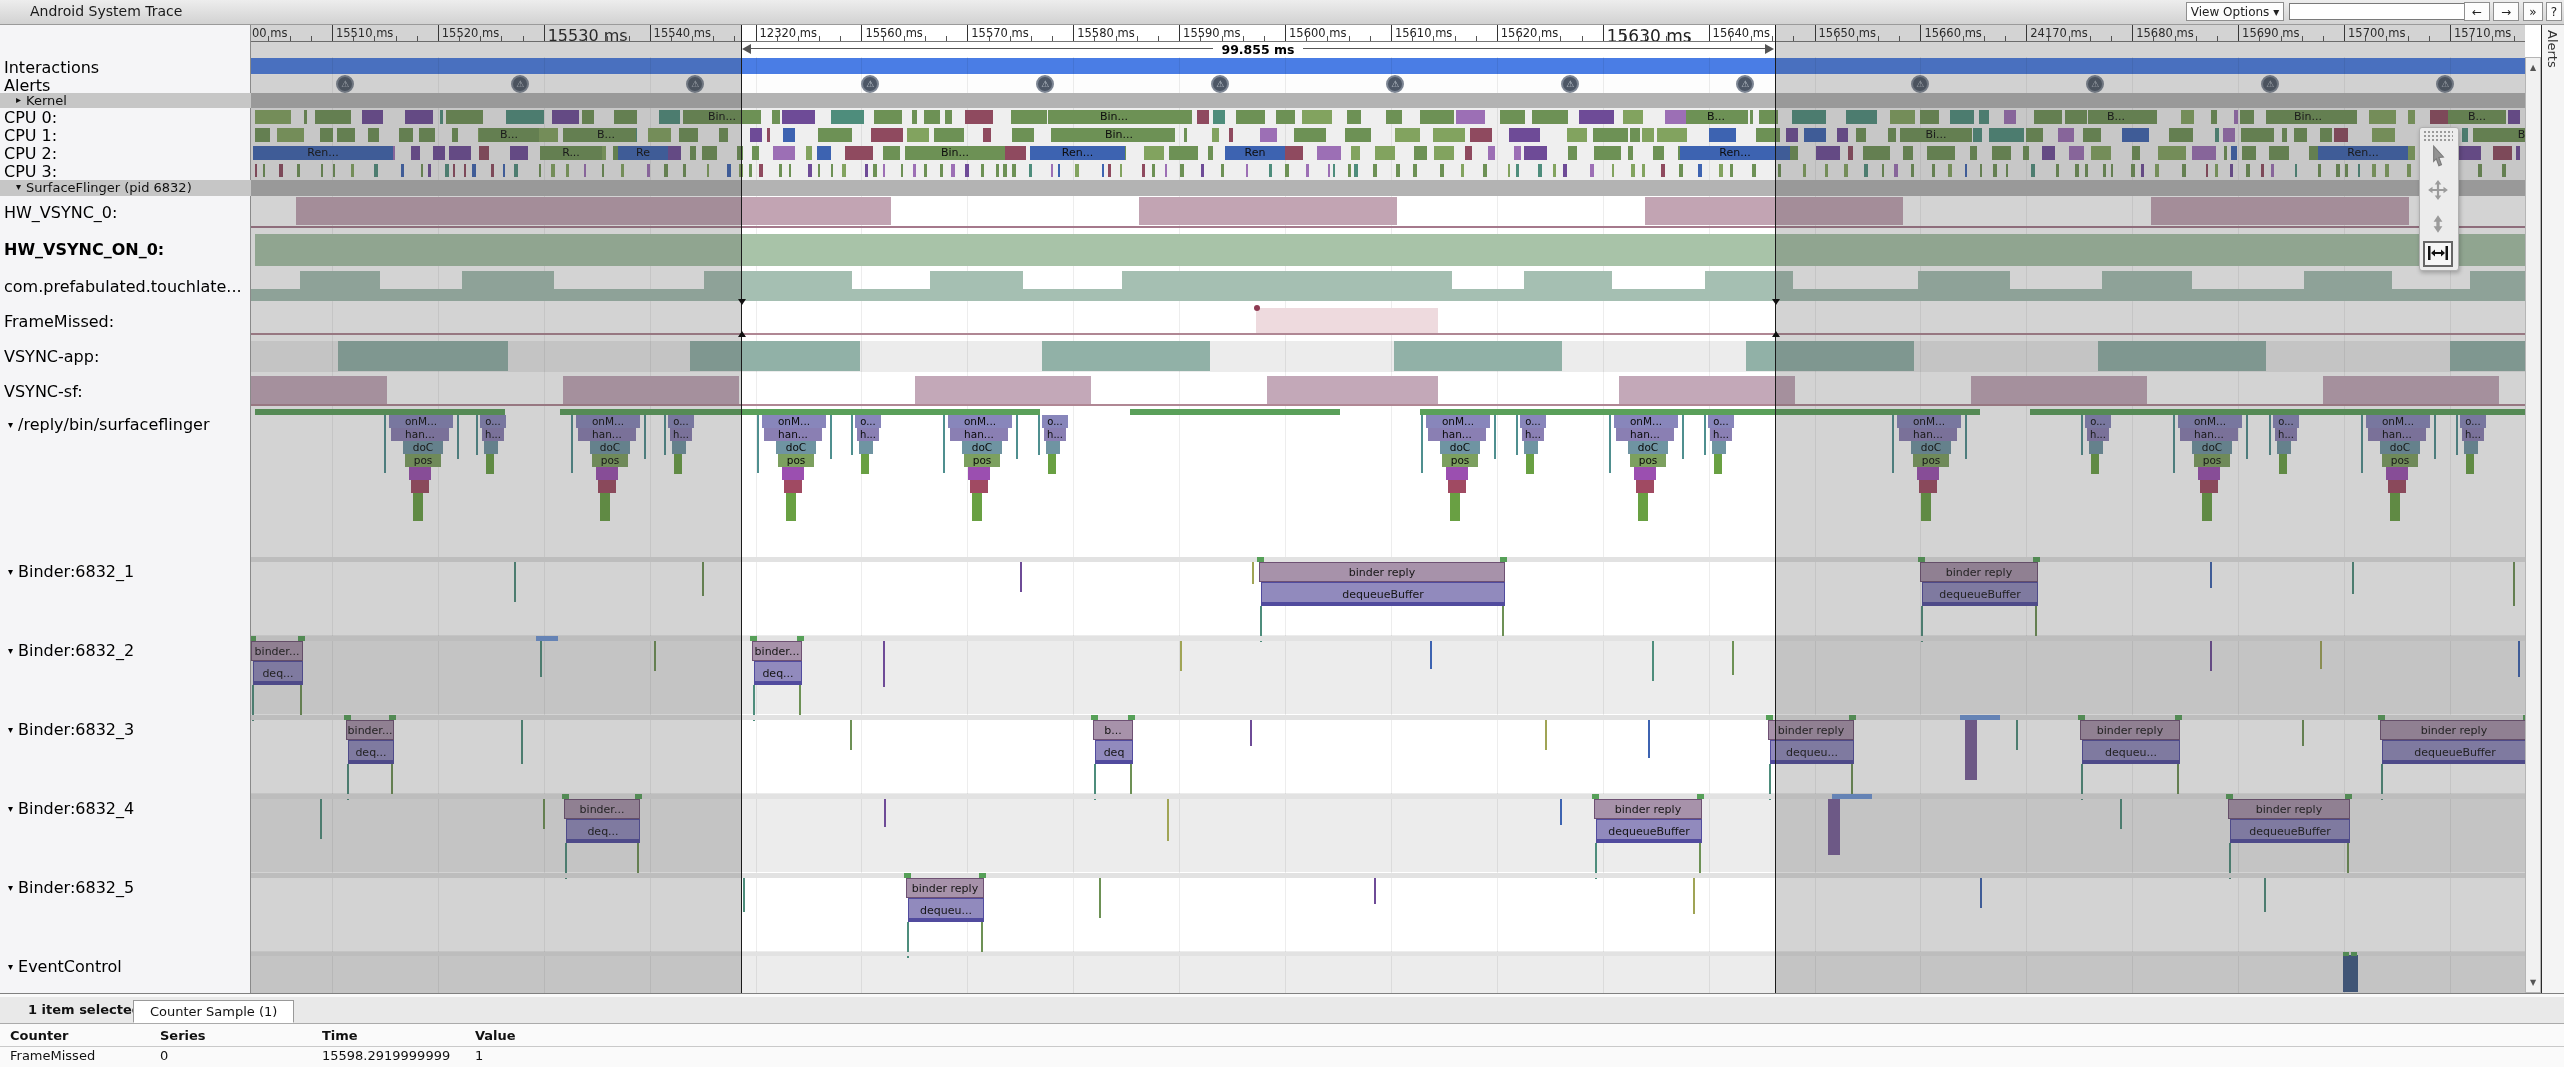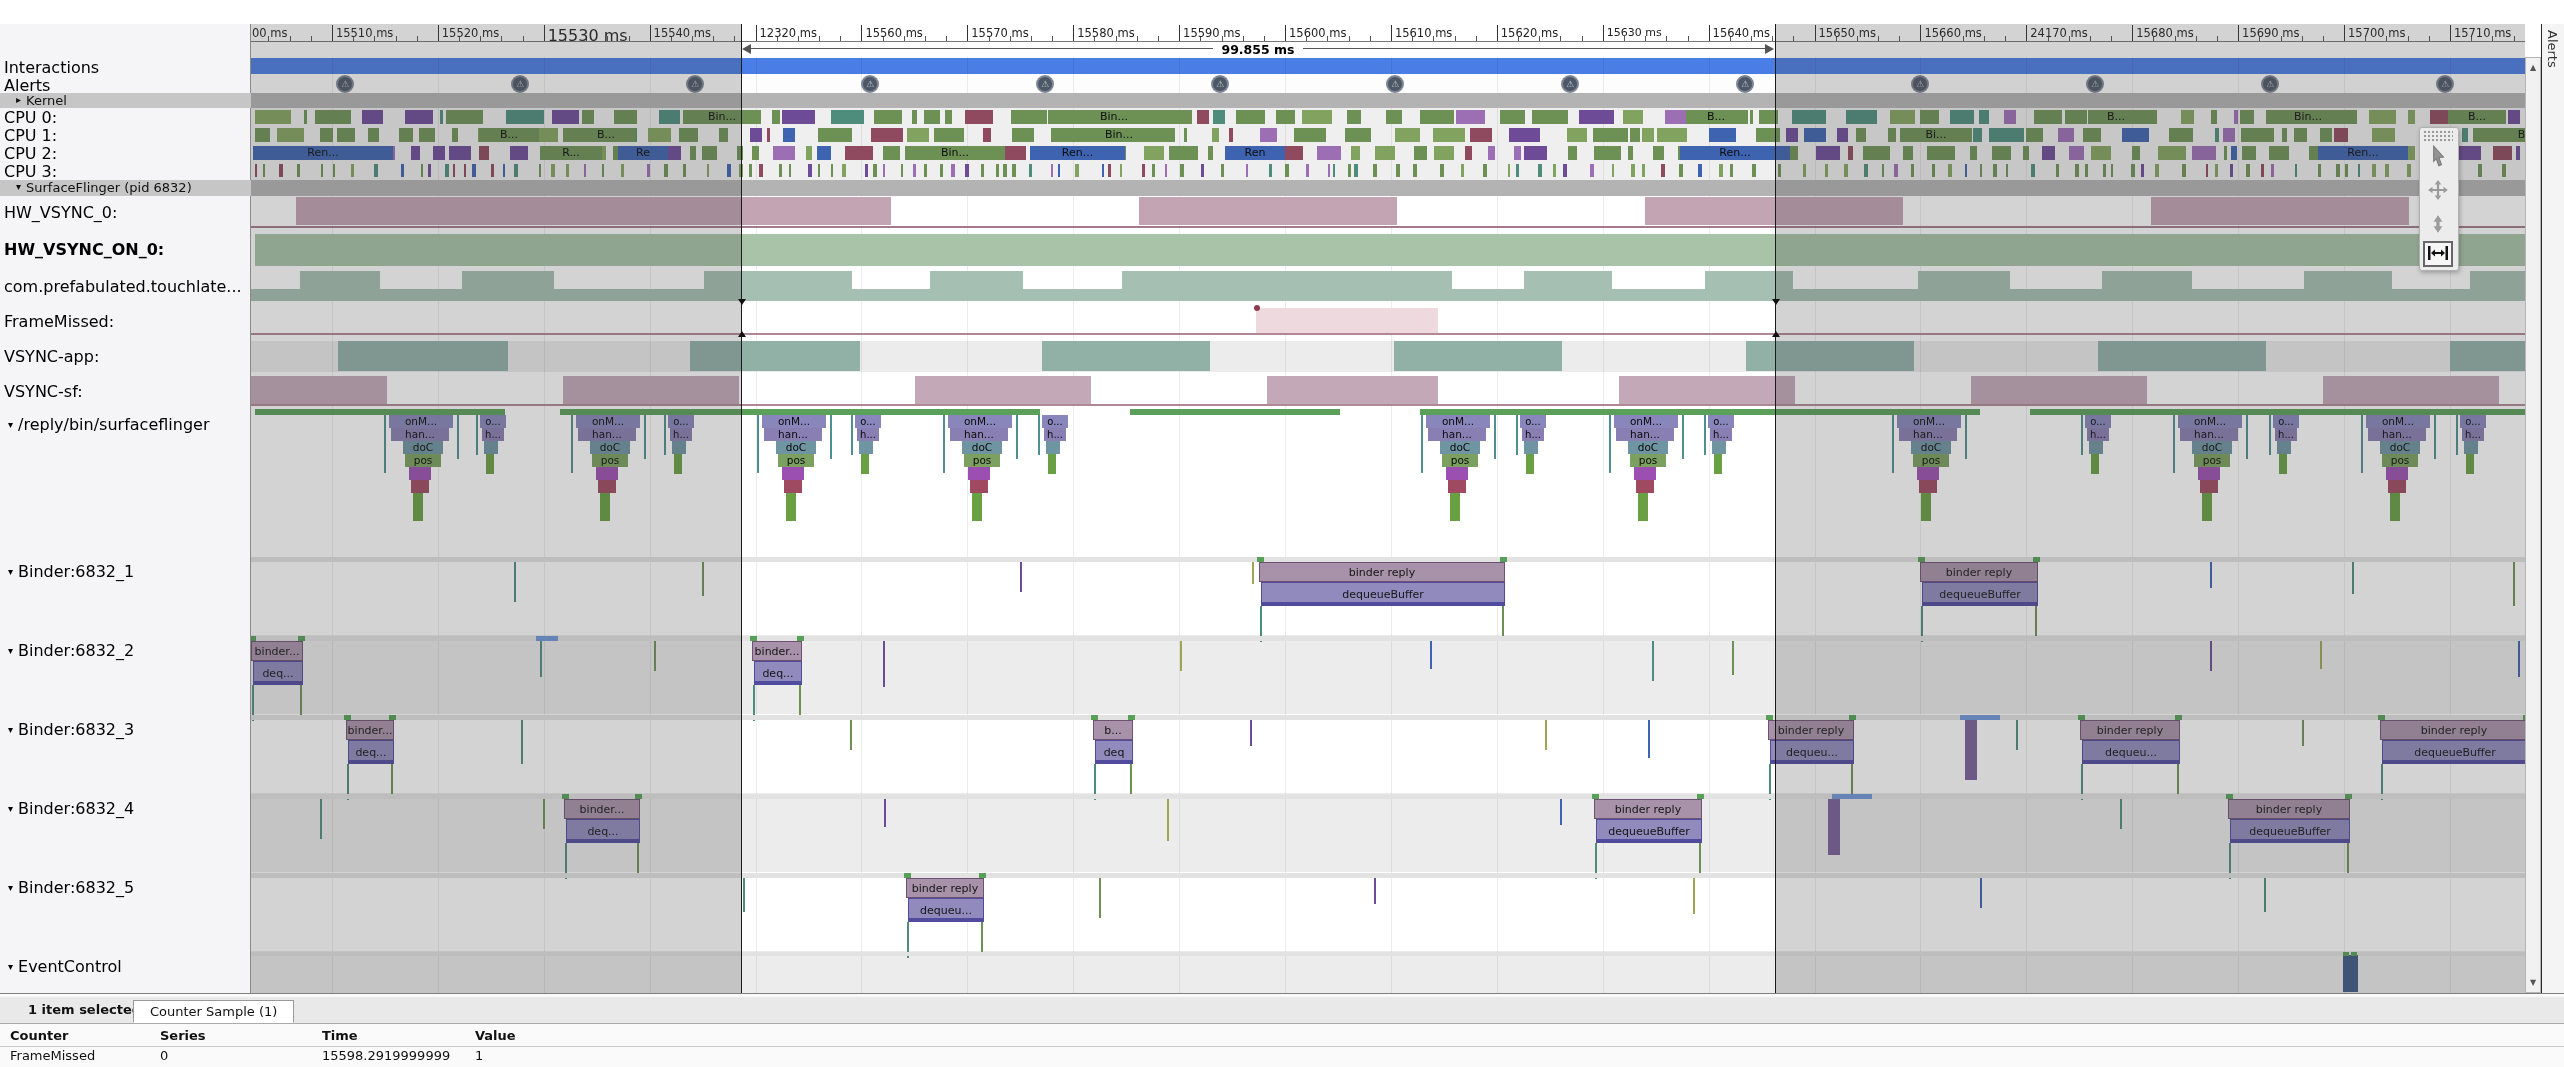--- a/index.html
+++ b/index.html
@@ -38,20 +38,29 @@
   #bp-tab{position:absolute;left:133px;top:3px;height:23px;background:#fff;border:1px solid #999;
      border-bottom:1px solid #fff;font-size:13px;color:#111;padding:3px 16px 0;box-sizing:border-box;z-index:2;}
   .bp-cell{position:absolute;font-size:13px;color:#111;white-space:nowrap;}
   .hd{font-weight:bold;}
   .slice-text{font-size:11px;color:#101010;text-align:center;overflow:hidden;white-space:nowrap;}
 </style>
 </head>
 <body>
 
 <div id="app">
+  <div id="titlebar">
+    <span id="title">Android System Trace</span>
+    <div id="viewopts" class="tbtn">View Options ▾</div>
+    <input id="searchbox" value="" style="">
+    <div class="tbtn" style="left:2464px;width:26px;">←</div>
+    <div class="tbtn" style="left:2493px;width:26px;">→</div>
+    <div class="tbtn" style="left:2523px;width:20px;">»</div>
+    <div class="tbtn" style="left:2546px;width:16px;">?</div>
+  </div>
 
   <div id="stage">
       <div style="position: absolute; left: 0px; top: 33px; width: 2274px; height: 18px; background: rgb(255, 255, 255);"></div>
       <div style="position: absolute; left: 0px; top: 34px; width: 2274px; height: 16px; background: rgb(74, 125, 229);"></div>
       <div style="position: absolute; left: 0px; top: 51px; width: 2274px; height: 18px; background: rgb(253, 253, 253);"></div>
       <div style="position: absolute; left: 0px; top: 84px; width: 2274px; height: 18px; background: rgb(239, 239, 239);"></div>
       <div style="position: absolute; left: 0px; top: 102px; width: 2274px; height: 18px; background: rgb(239, 239, 239);"></div>
       <div style="position: absolute; left: 0px; top: 120px; width: 2274px; height: 18px; background: rgb(239, 239, 239);"></div>
       <div style="position: absolute; left: 0px; top: 138px; width: 2274px; height: 18px; background: rgb(239, 239, 239);"></div>
       <div style="position: absolute; left: 0px; top: 317px; width: 2274px; height: 31px; background: rgb(236, 236, 236);"></div>
@@ -144,21 +153,21 @@
       <div style="position: absolute; left: 1288.2px; top: 12px; width: 1px; height: 5px; background: rgb(85, 85, 85);"></div>
       <div style="position: absolute; left: 1309.4px; top: 12px; width: 1px; height: 5px; background: rgb(85, 85, 85);"></div>
       <div style="position: absolute; left: 1330.6px; top: 12px; width: 1px; height: 5px; background: rgb(85, 85, 85);"></div>
       <div style="position: absolute; left: 1249.8px; top: 2px; width: 70px; height: 13px; font-size: 11.5px; color: rgb(34, 34, 34); white-space: nowrap;">15620 ms</div>
       <div style="position: absolute; left: 1245.8px; top: 33px; width: 1px; height: 936px; background: rgba(0, 0, 0, 0.07);"></div>
       <div style="position: absolute; left: 1351.7px; top: 1px; width: 1px; height: 16px; background: rgb(51, 51, 51);"></div>
       <div style="position: absolute; left: 1372.9px; top: 12px; width: 1px; height: 5px; background: rgb(85, 85, 85);"></div>
       <div style="position: absolute; left: 1394.1px; top: 12px; width: 1px; height: 5px; background: rgb(85, 85, 85);"></div>
       <div style="position: absolute; left: 1415.3px; top: 12px; width: 1px; height: 5px; background: rgb(85, 85, 85);"></div>
       <div style="position: absolute; left: 1436.5px; top: 12px; width: 1px; height: 5px; background: rgb(85, 85, 85);"></div>
-      <div style="position: absolute; left: 1355.7px; top: 2px; width: 70px; height: 13px; font-size: 11px; color: rgb(34, 34, 34); white-space: nowrap;">15630 ms</div>
+      <div style="position: absolute; left: 1355.7px; top: 2px; width: 70px; height: 13px; font-size: 17px; color: rgb(34, 34, 34); white-space: nowrap;">15630 ms</div>
       <div style="position: absolute; left: 1351.7px; top: 33px; width: 1px; height: 936px; background: rgba(0, 0, 0, 0.07);"></div>
       <div style="position: absolute; left: 1457.6px; top: 1px; width: 1px; height: 16px; background: rgb(51, 51, 51);"></div>
       <div style="position: absolute; left: 1478.8px; top: 12px; width: 1px; height: 5px; background: rgb(85, 85, 85);"></div>
       <div style="position: absolute; left: 1500px; top: 12px; width: 1px; height: 5px; background: rgb(85, 85, 85);"></div>
       <div style="position: absolute; left: 1521.2px; top: 12px; width: 1px; height: 5px; background: rgb(85, 85, 85);"></div>
       <div style="position: absolute; left: 1542.4px; top: 12px; width: 1px; height: 5px; background: rgb(85, 85, 85);"></div>
       <div style="position: absolute; left: 1461.6px; top: 2px; width: 70px; height: 13px; font-size: 11.5px; color: rgb(34, 34, 34); white-space: nowrap;">15640 ms</div>
       <div style="position: absolute; left: 1457.6px; top: 33px; width: 1px; height: 936px; background: rgba(0, 0, 0, 0.07);"></div>
       <div style="position: absolute; left: 1563.5px; top: 1px; width: 1px; height: 16px; background: rgb(51, 51, 51);"></div>
       <div style="position: absolute; left: 1584.7px; top: 12px; width: 1px; height: 5px; background: rgb(85, 85, 85);"></div>

